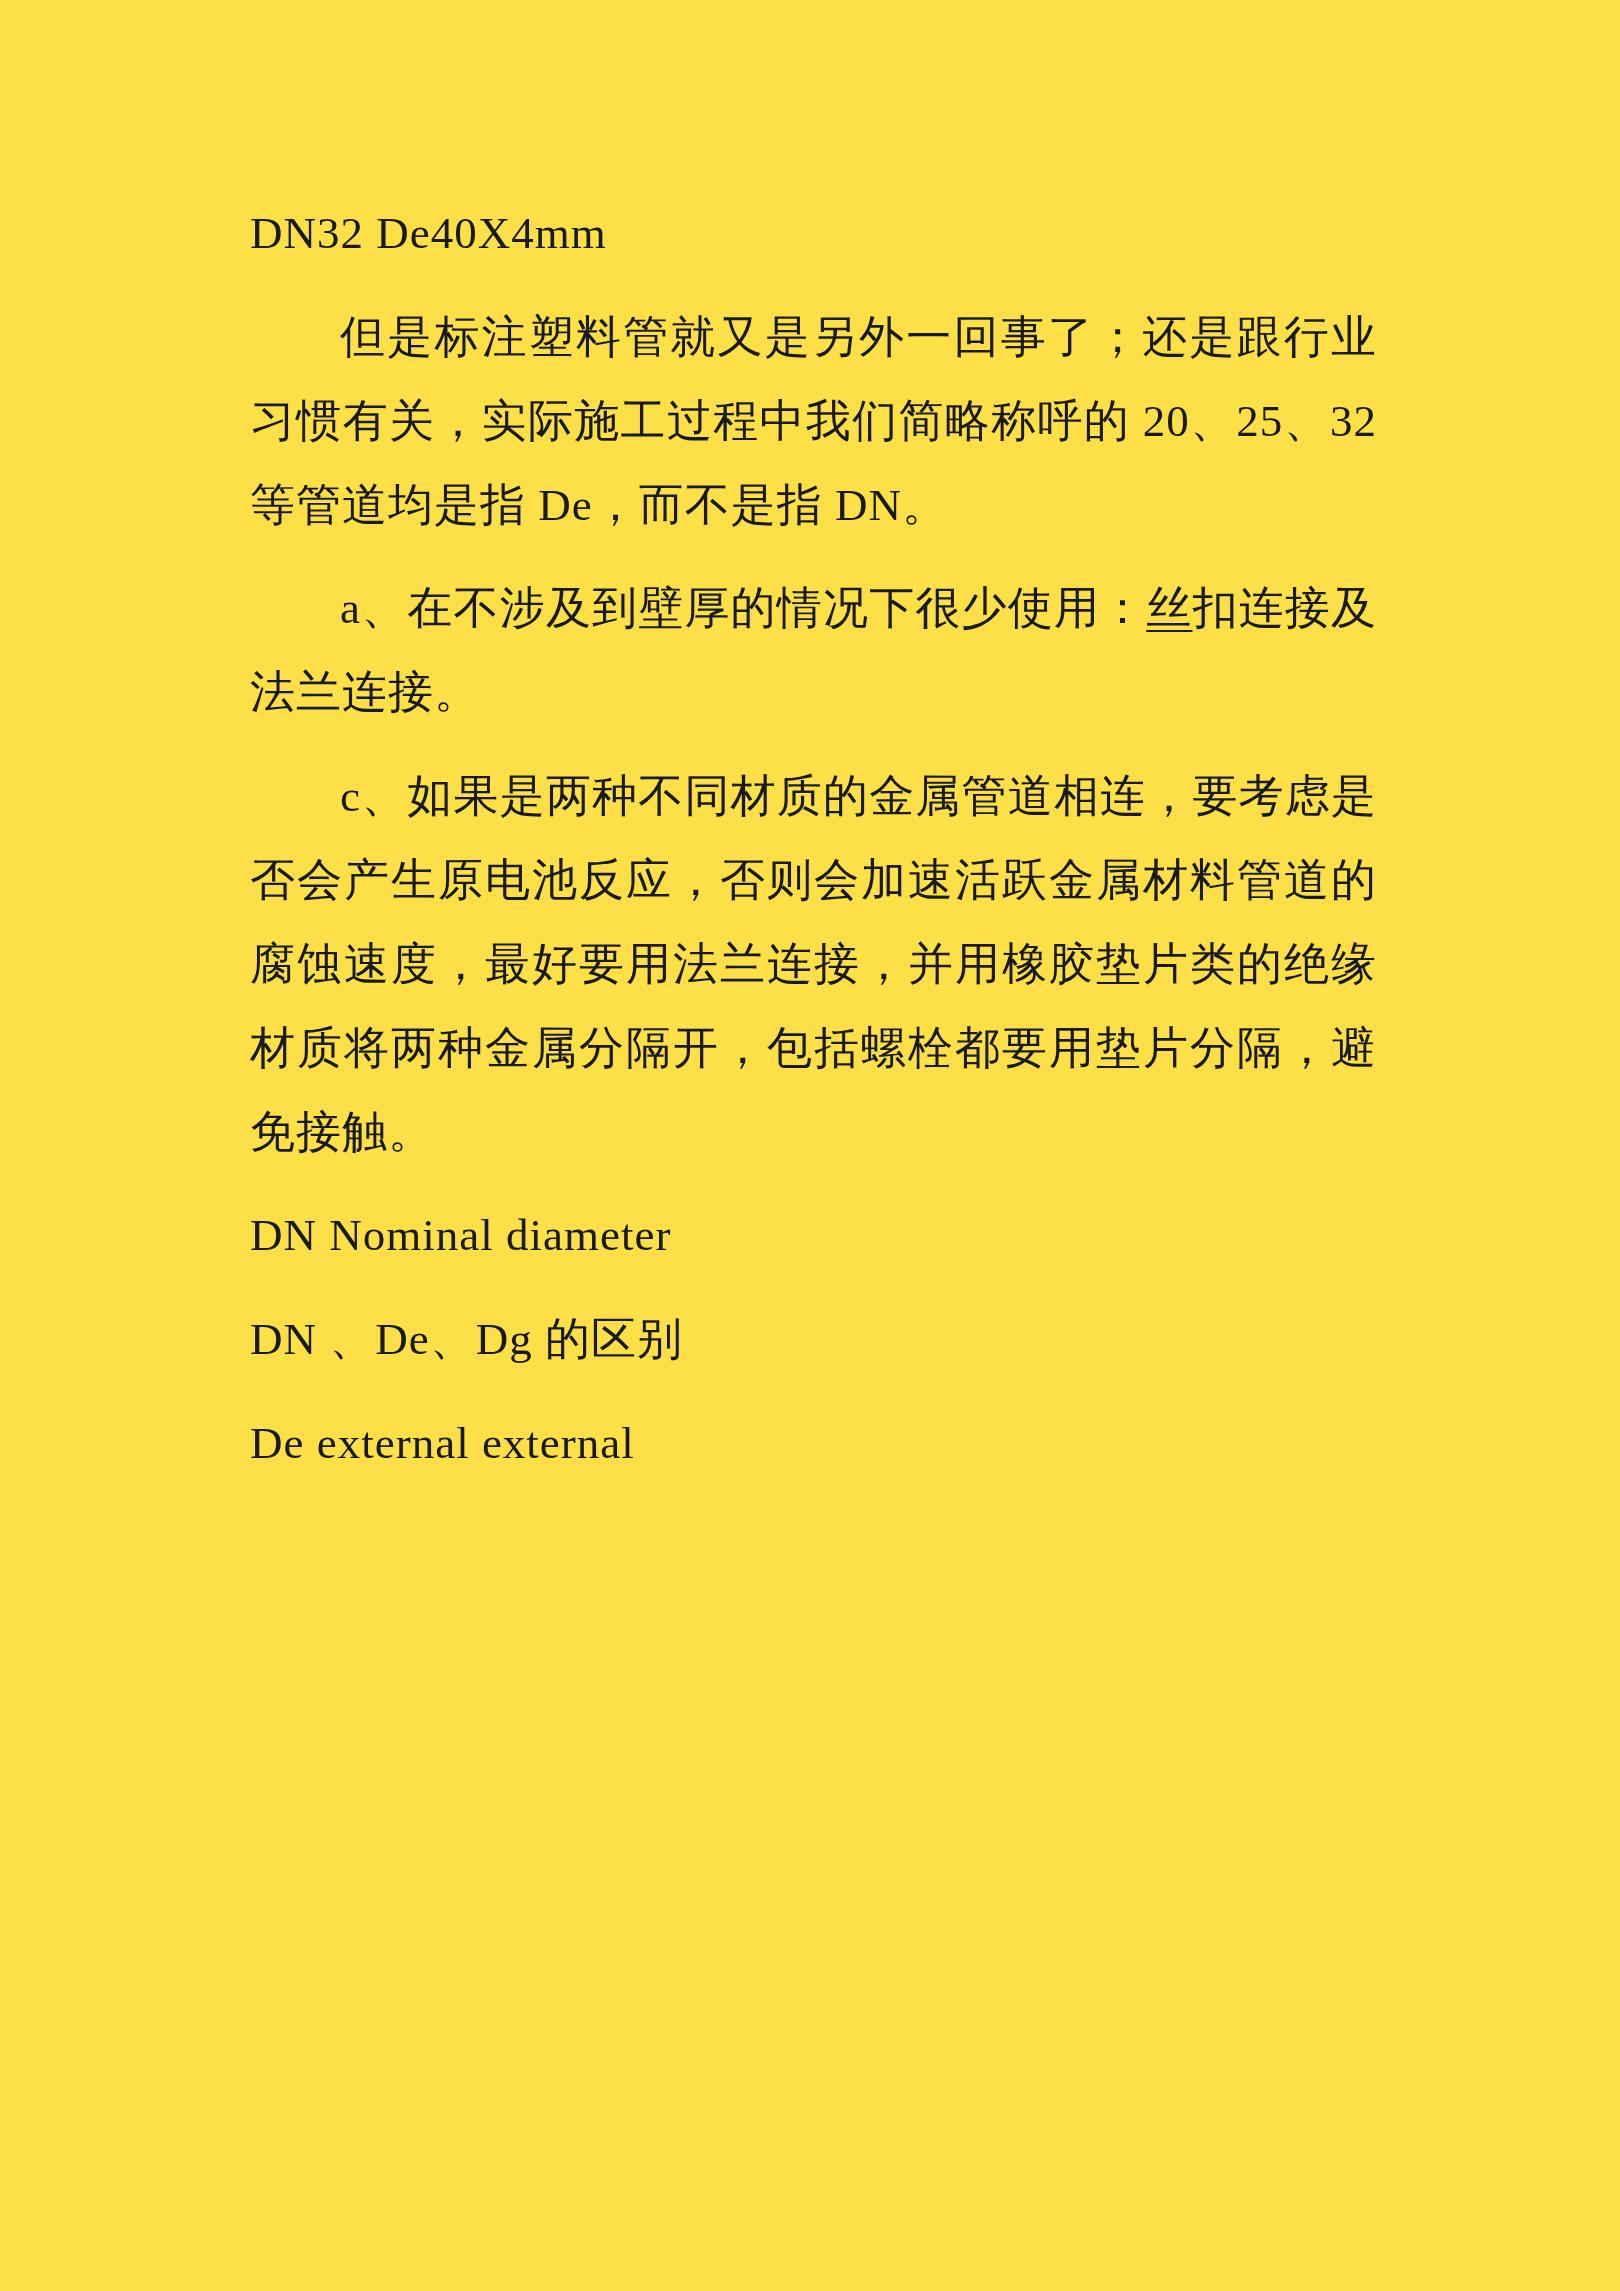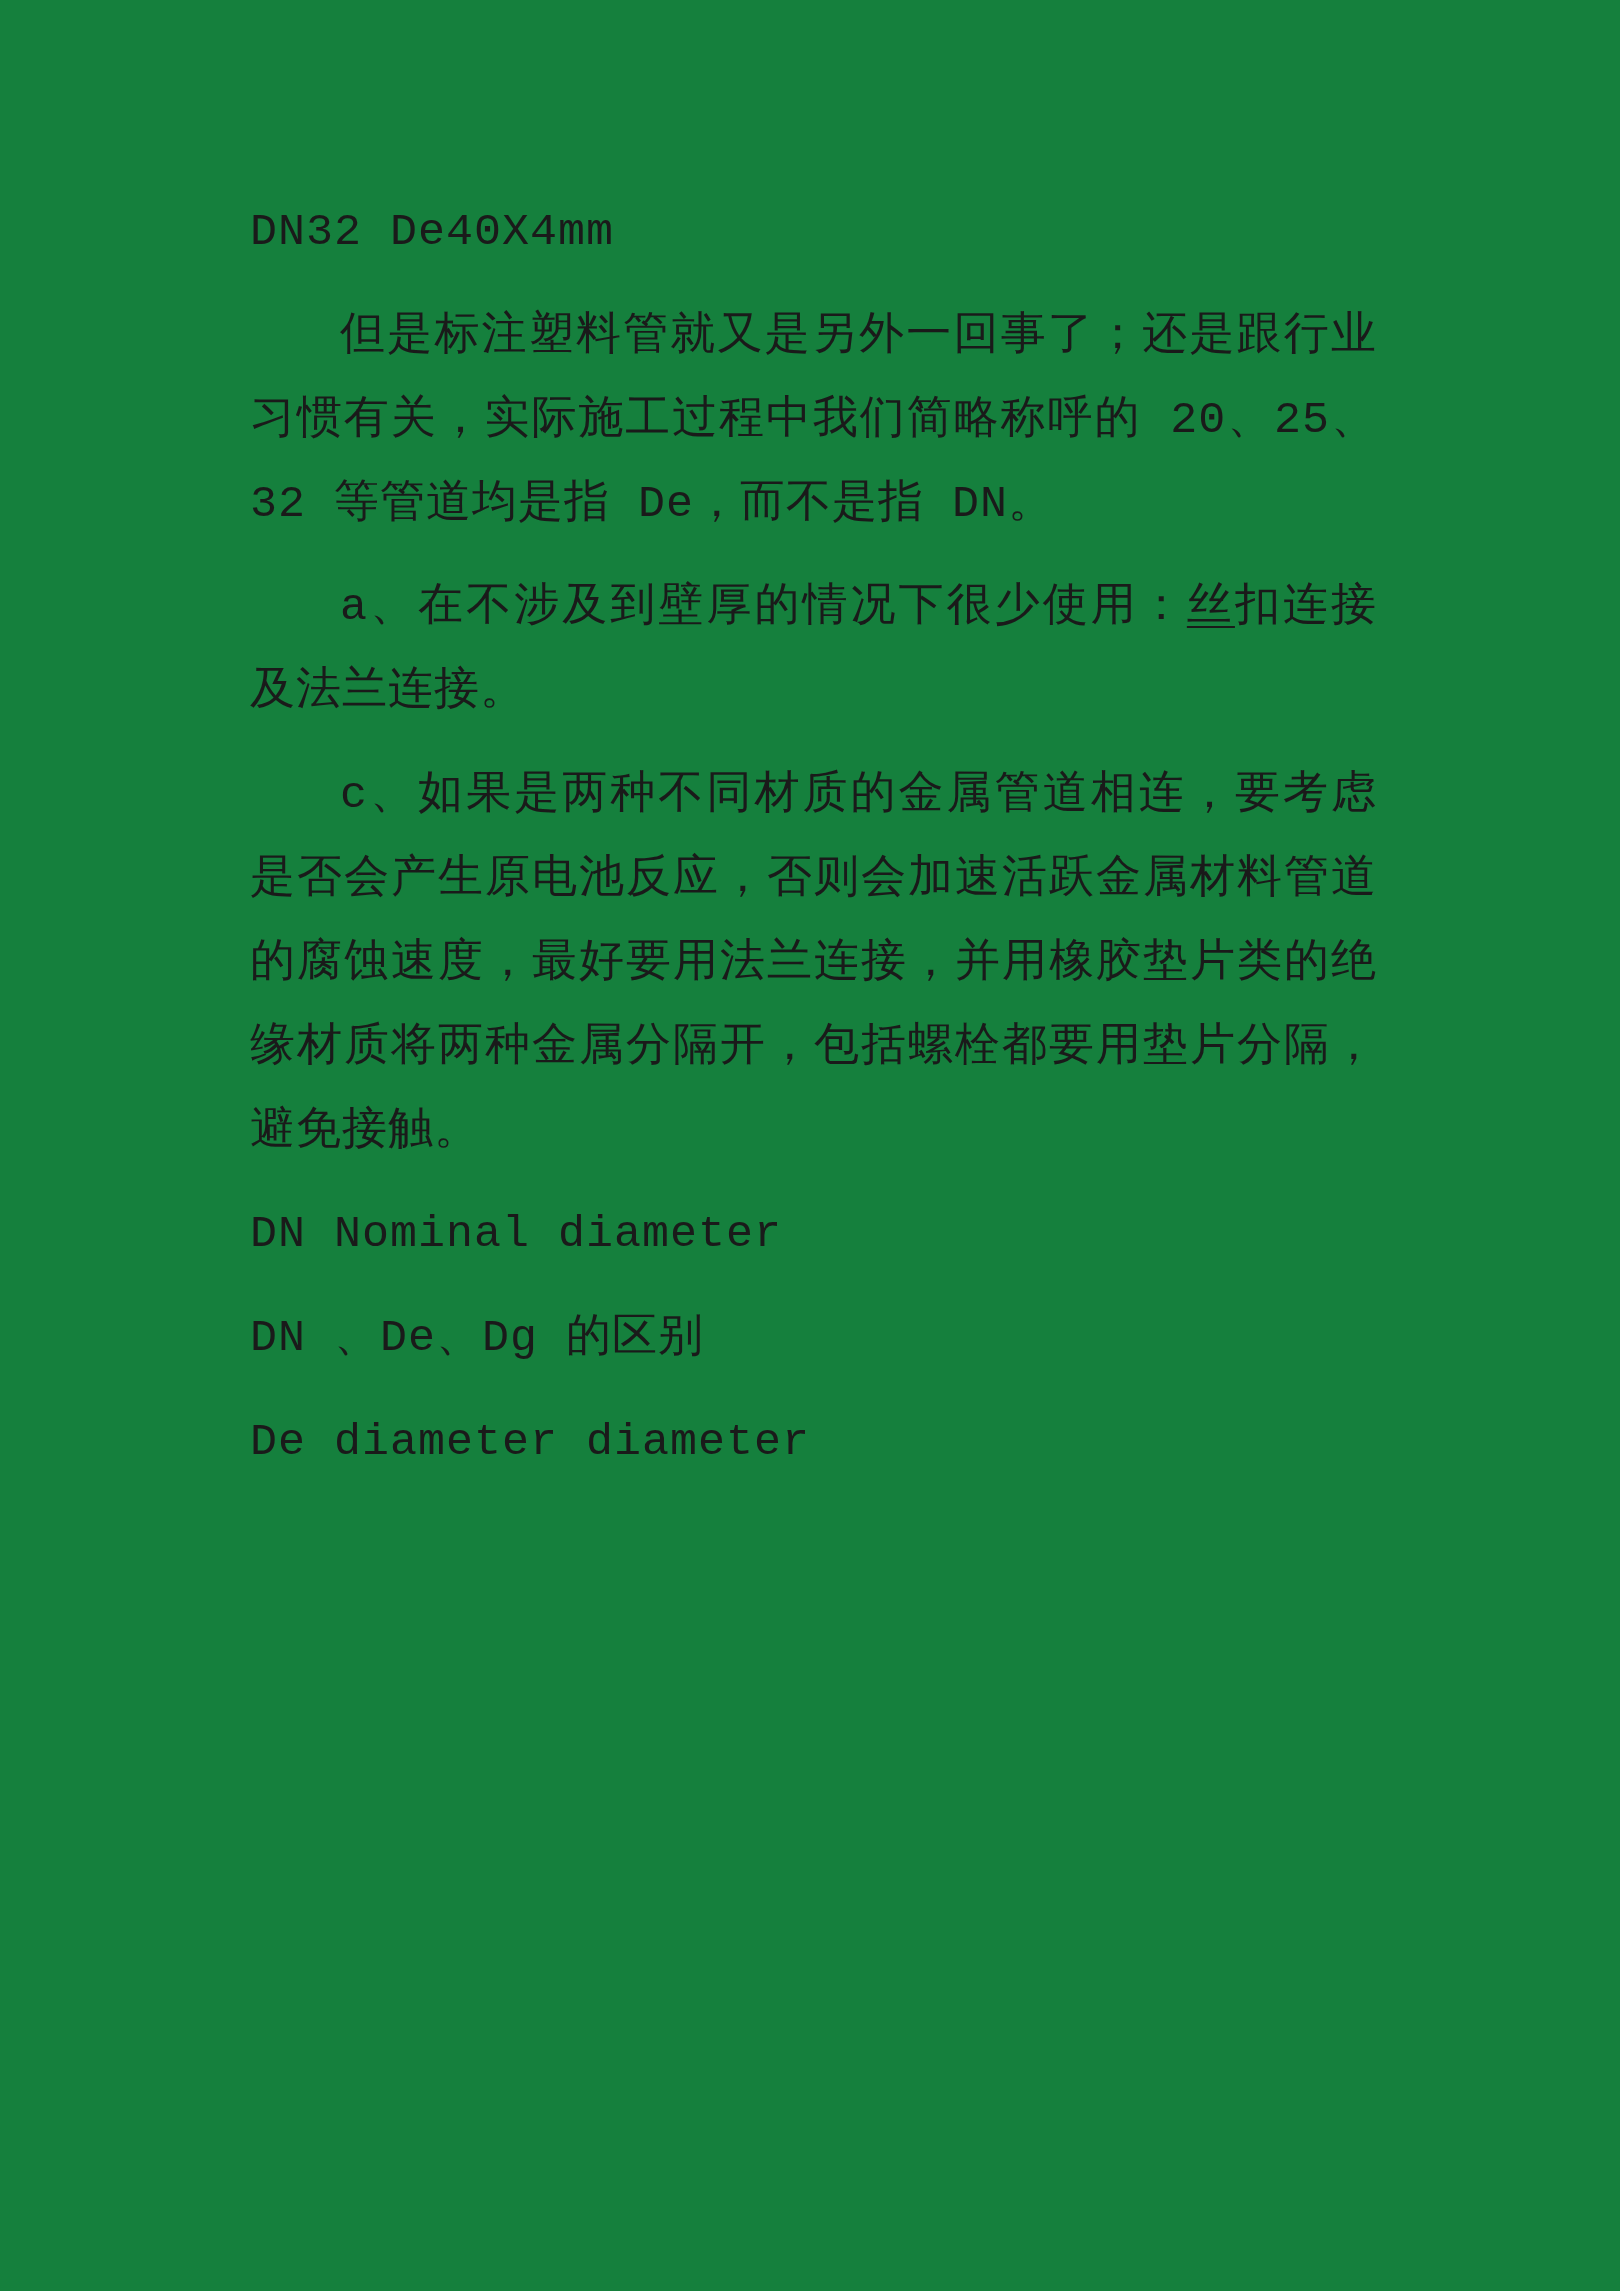--- a/index.html
+++ b/index.html
@@ -5,23 +5,23 @@
   html, body {
     margin: 0;
     padding: 0;
     background: #ffffff;
   }
   .page {
     position: relative;
     width: 1620px;
     height: 2292px;
     box-sizing: border-box;
-    background: #15803d;
+    background: #fde047;
     padding: 191px 243px 0 250px;
-    font-family: Liberation Mono, monospace;
+    font-family: Liberation Serif, serif;
     font-size: 45px;
     color: #1a1a1a;
     overflow: hidden;
   }
   .page p {
     margin: 0 0 19.6px 0;
     line-height: 84px;
     text-align: justify;
     letter-spacing: 1px;
     word-break: normal;
@@ -49,16 +49,16 @@
 
   <p class="indent"><span>a、在不涉及到壁厚的情况下很少使用：</span><span class="u">丝</span><span>扣连接及法兰连接。</span></p>
 
 
   <p class="indent">c、如果是两种不同材质的金属管道相连，要考虑是否会产生原电池反应，否则会加速活跃金属材料管道的腐蚀速度，最好要用法兰连接，并用橡胶垫片类的绝缘材质将两种金属分隔开，包括螺栓都要用垫片分隔，避免接触。</p>
 
   <p>DN Nominal diameter</p>
 
   <p>DN 、De、Dg 的区别</p>
 
-  <p>De diameter diameter</p>
+  <p>De external external</p>
 
 </div>
 
 
 </body></html>

